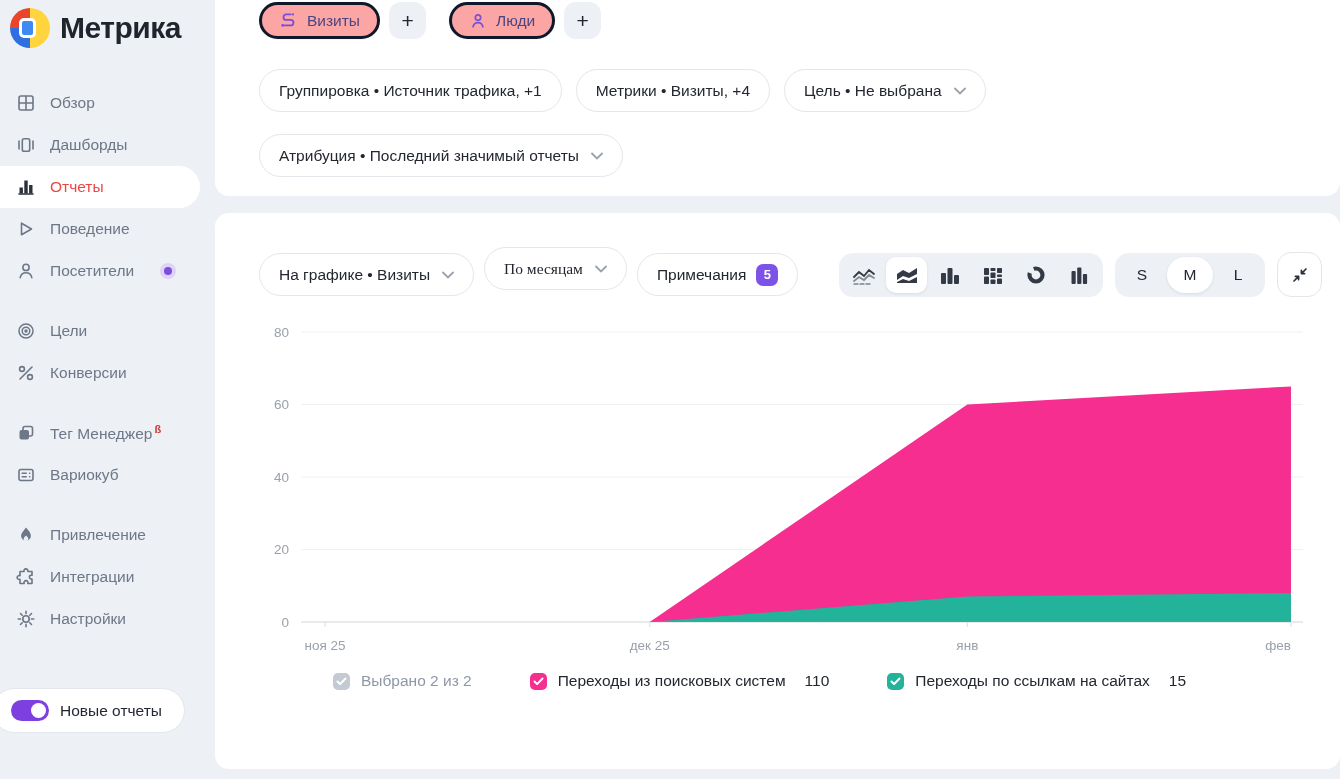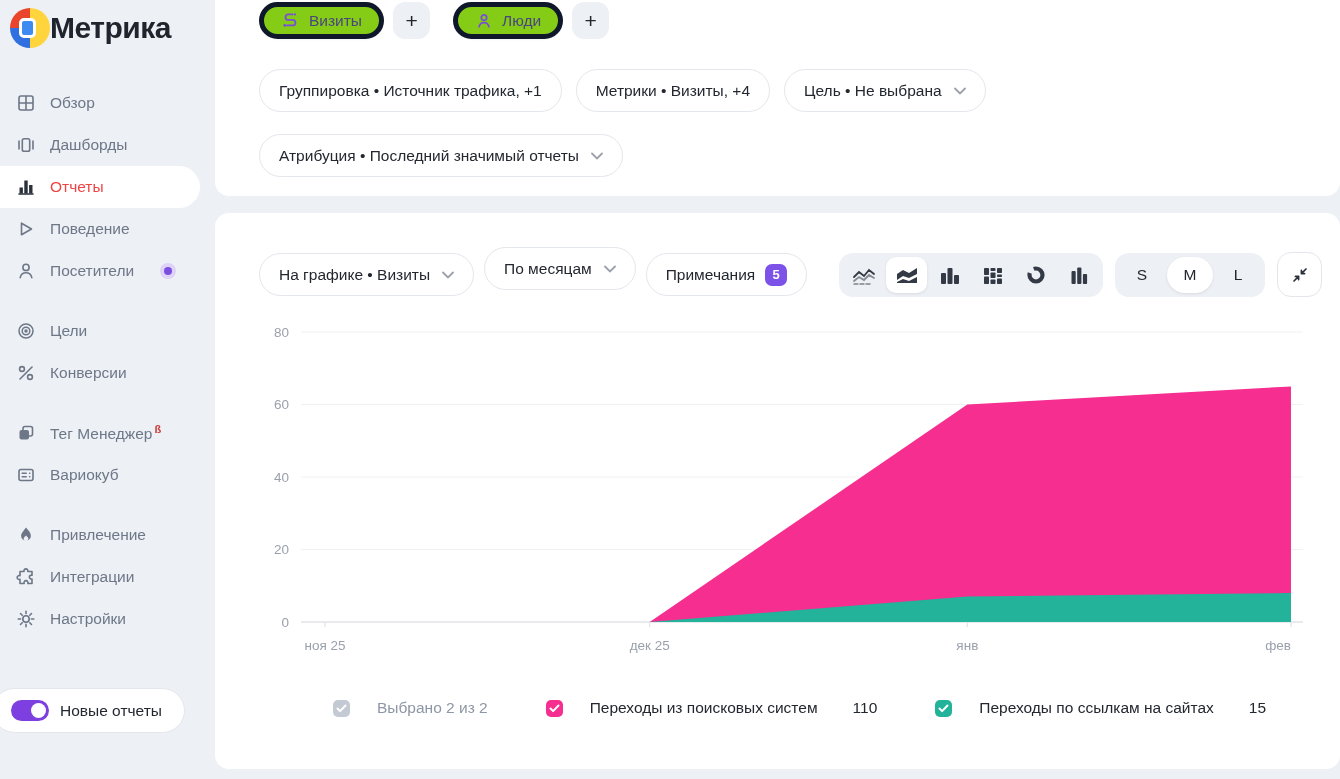--- a/index.html
+++ b/index.html
@@ -1,21 +1,21 @@
 <!DOCTYPE html>
 <html><head>
 <meta charset="utf-8">
 <style>
   * { margin:0; padding:0; box-sizing:border-box; }
   html,body { width:1340px; height:779px; overflow:hidden;
     font-family:"Liberation Sans", sans-serif; background:#edf0f5; color:#2a2f38; }
 
   
   .sidebar { position:absolute; left:0; top:0; width:215px; height:779px; background:#edf0f5; }
-  .logo { display:flex; align-items:center; gap:0; padding:8px 8px 16px 10px; }
+  .logo { display:flex; align-items:center; gap:10px; padding:8px 8px 16px 10px; }
   .logo-mark { width:40px; height:40px; border-radius:50%; position:relative; overflow:hidden;
     background:conic-gradient(from 0deg at 50% 50%, #ffd43d 0deg 180deg, #2f6fe0 180deg 270deg, #e8452c 270deg 360deg); }
   .logo-mark .notch { position:absolute; left:9px; top:10px; width:17px; height:20px; background:#3f8af0; border:3.5px solid #fff; border-radius:5px; }
   .logo-text { font-size:30px; font-weight:700; color:#20242d; letter-spacing:-0.5px; }
 
   .nav { padding:18px 0 0 0; }
   .nav-item { display:flex; align-items:center; gap:14px; height:42px; padding-left:15px;
     font-size:15.5px; color:#6d7787; cursor:pointer; position:relative; border-radius:0 21px 21px 0; margin-right:15px; }
   .nav-item .nicon { width:21px; height:21px; display:flex; align-items:center; justify-content:center; flex:0 0 21px; }
   .nav-item.selected { background:#fff; color:#ef4444; font-weight:500; }
@@ -29,22 +29,22 @@
     background:#fff; border:1px solid #e3e6eb; border-radius:23px; height:45px; padding:0 22px 0 18px;
     font-size:15.5px; color:#23272f; cursor:pointer; }
   .toggle { width:38px; height:21px; border-radius:11px; background:#7d3fe0; position:relative; }
   .toggle i { position:absolute; right:3px; top:3px; width:15px; height:15px; border-radius:50%; background:#fff; }
 
   
   .main { position:absolute; left:215px; top:0; right:0; bottom:0; }
   .top-panel { background:#fff; border-radius:0 0 14px 14px; height:196px; padding:2px 0 0 44px; }
   .row { display:flex; align-items:center; }
   .seg-row { margin-top:0; gap:9px; }
-  .pill-btn { display:flex; align-items:center; gap:9px; height:37px; padding:0 17px; background:#84cc16;
-    border:5px solid #0f172a; border-radius:19px; font-size:15.5px; color:#4b4480; cursor:pointer;
+  .pill-btn { display:flex; align-items:center; gap:9px; height:37px; padding:0 17px; background:#fca5a5;
+    border:3px solid #0f172a; border-radius:19px; font-size:15.5px; color:#4b4480; cursor:pointer;
     box-shadow:0 1px 2px rgba(40,50,80,0.04); }
   .plus-btn { width:37px; height:37px; border-radius:12px; background:#edf0f4; border:none; font-size:21px;
     color:#23272f; cursor:pointer; display:flex; align-items:center; justify-content:center; line-height:1; }
   .chips-row1 { margin-top:30px; gap:14px; flex-wrap:wrap; width:1000px; }
   .chip { display:flex; align-items:center; gap:10px; height:43px; padding:0 19px; background:#fff;
     border:1px solid #e3e6eb; border-radius:22px; font-size:15.5px; color:#23272f; cursor:pointer; margin-bottom:8px; }
   .chev { width:12px; height:8px; margin-left:2px; }
 
   .chart-card { margin-top:17px; background:#fff; border-radius:14px; height:556px; padding:34px 18px 0 40px; position:relative; }
   .controls { gap:10px; padding-left:4px; }
@@ -54,21 +54,21 @@
     align-items:center; justify-content:center; cursor:pointer; }
   .type-btn.selected { background:#fff; box-shadow:0 1px 3px rgba(40,50,80,0.10); }
   .size-btn { width:46px; height:36px; border:none; background:transparent; border-radius:18px; font-size:15.5px;
     color:#23272f; cursor:pointer; font-family:inherit; }
   .size-btn.selected { background:#fff; box-shadow:0 1px 3px rgba(40,50,80,0.10); }
   .collapse-btn { width:45px; height:45px; background:#fff; border:1px solid #e3e6eb; border-radius:14px;
     display:flex; align-items:center; justify-content:center; cursor:pointer; }
 
   .chart-wrap { margin-top:18px; }
   .legend { display:flex; align-items:center; margin:10px 0 0 78px; gap:58px; font-size:15.5px; color:#23272f; }
-  .legend-item { display:flex; align-items:center; gap:27px; cursor:pointer;margin-top:27px; }
+  .legend-item { display:flex; align-items:center; gap:11px; cursor:pointer; }
   .cbx { width:17px; height:17px; border-radius:5px; display:flex; align-items:center; justify-content:center; }
   .cbx svg { width:11px; height:9px; }
   .legend-val { margin-left:8px; }
   .muted { color:#8d97a5; }
 
   .bottom-strip { margin-top:20px; background:#fff; border-radius:14px 14px 0 0; height:26px; }
 </style>
 </head>
 <body>
 
@@ -246,21 +246,21 @@
   </div>
 
   <div class="chart-card">
     <div class="row controls">
       <div class="chip" style="margin-bottom:0;">
           <span>На графике • Визиты</span>
         <svg class="chev" viewBox="0 0 12 8" fill="none" stroke="#9aa1ac" stroke-width="1.8" stroke-linecap="round">
             <path d="M1 1.5l5 5 5-5"></path>
           </svg>
         </div>
-      <div class="chip" style="margin-bottom:12px;">
+      <div class="chip" style="margin-bottom:12px;font-family:Liberation Serif, serif;">
           <span>По месяцам</span>
         <svg class="chev" viewBox="0 0 12 8" fill="none" stroke="#9aa1ac" stroke-width="1.8" stroke-linecap="round">
             <path d="M1 1.5l5 5 5-5"></path>
           </svg>
         </div>
       <div class="chip" style="margin-bottom:0;">
           <span>Примечания</span>
         <span style="width:22px;height:22px;border-radius:7px;background:#7d52e8;color:#fff;font-size:13px;font-weight:700;display:flex;align-items:center;justify-content:center;">5</span>
         </div>
 

